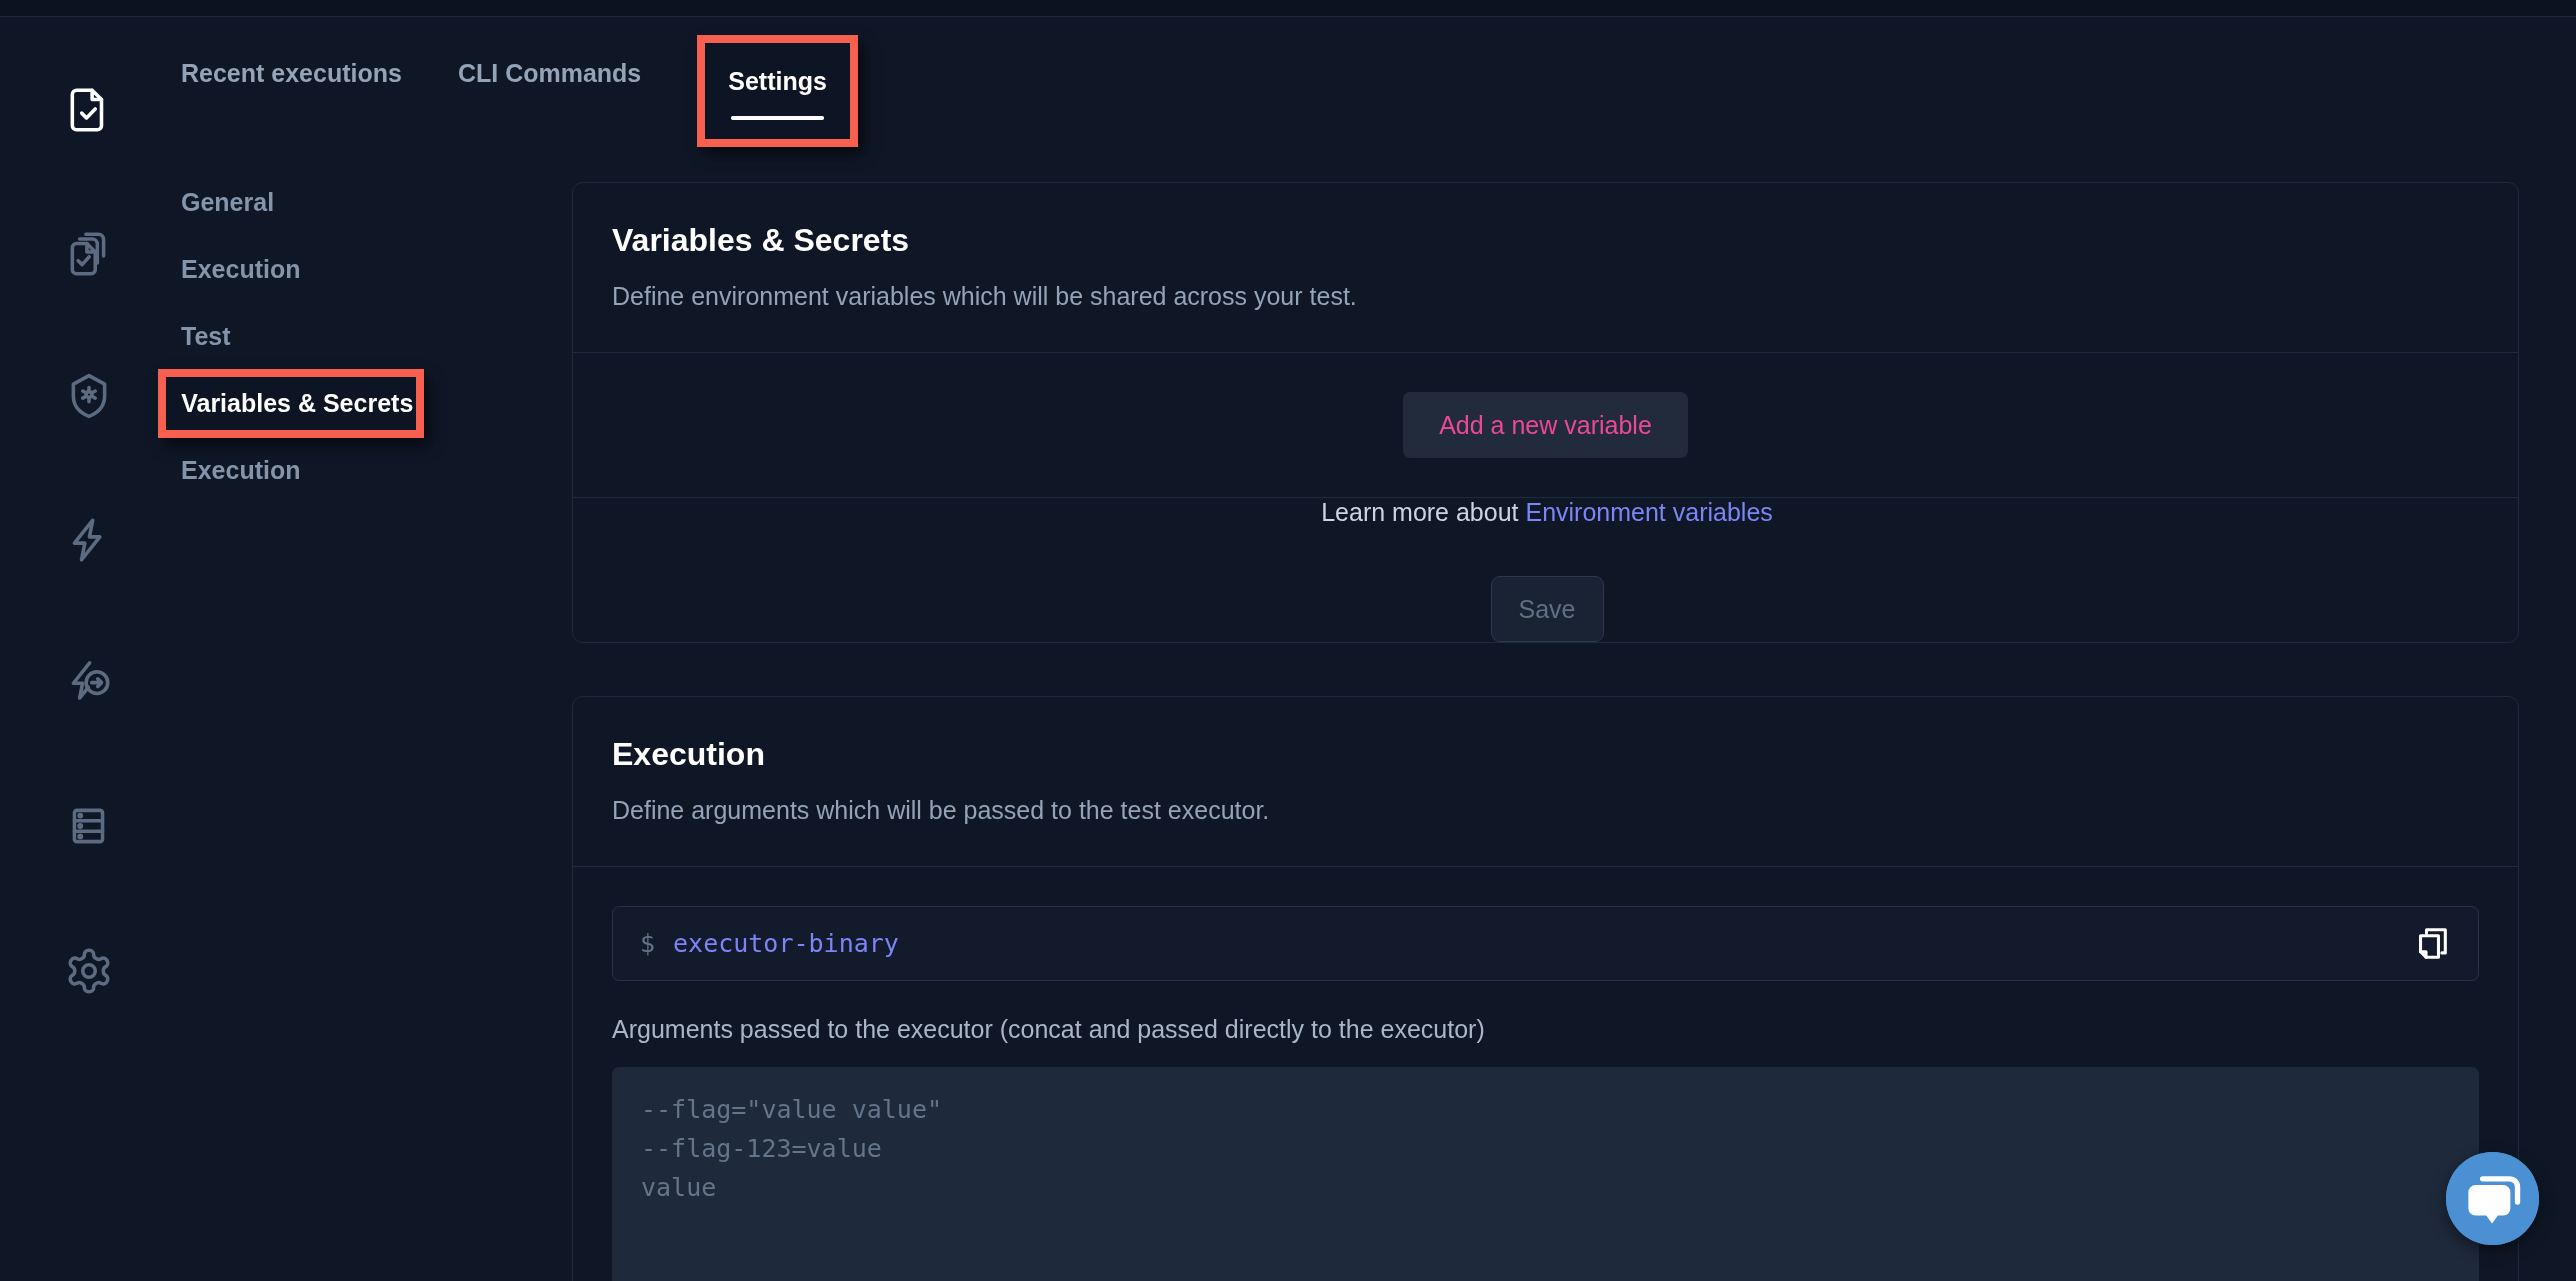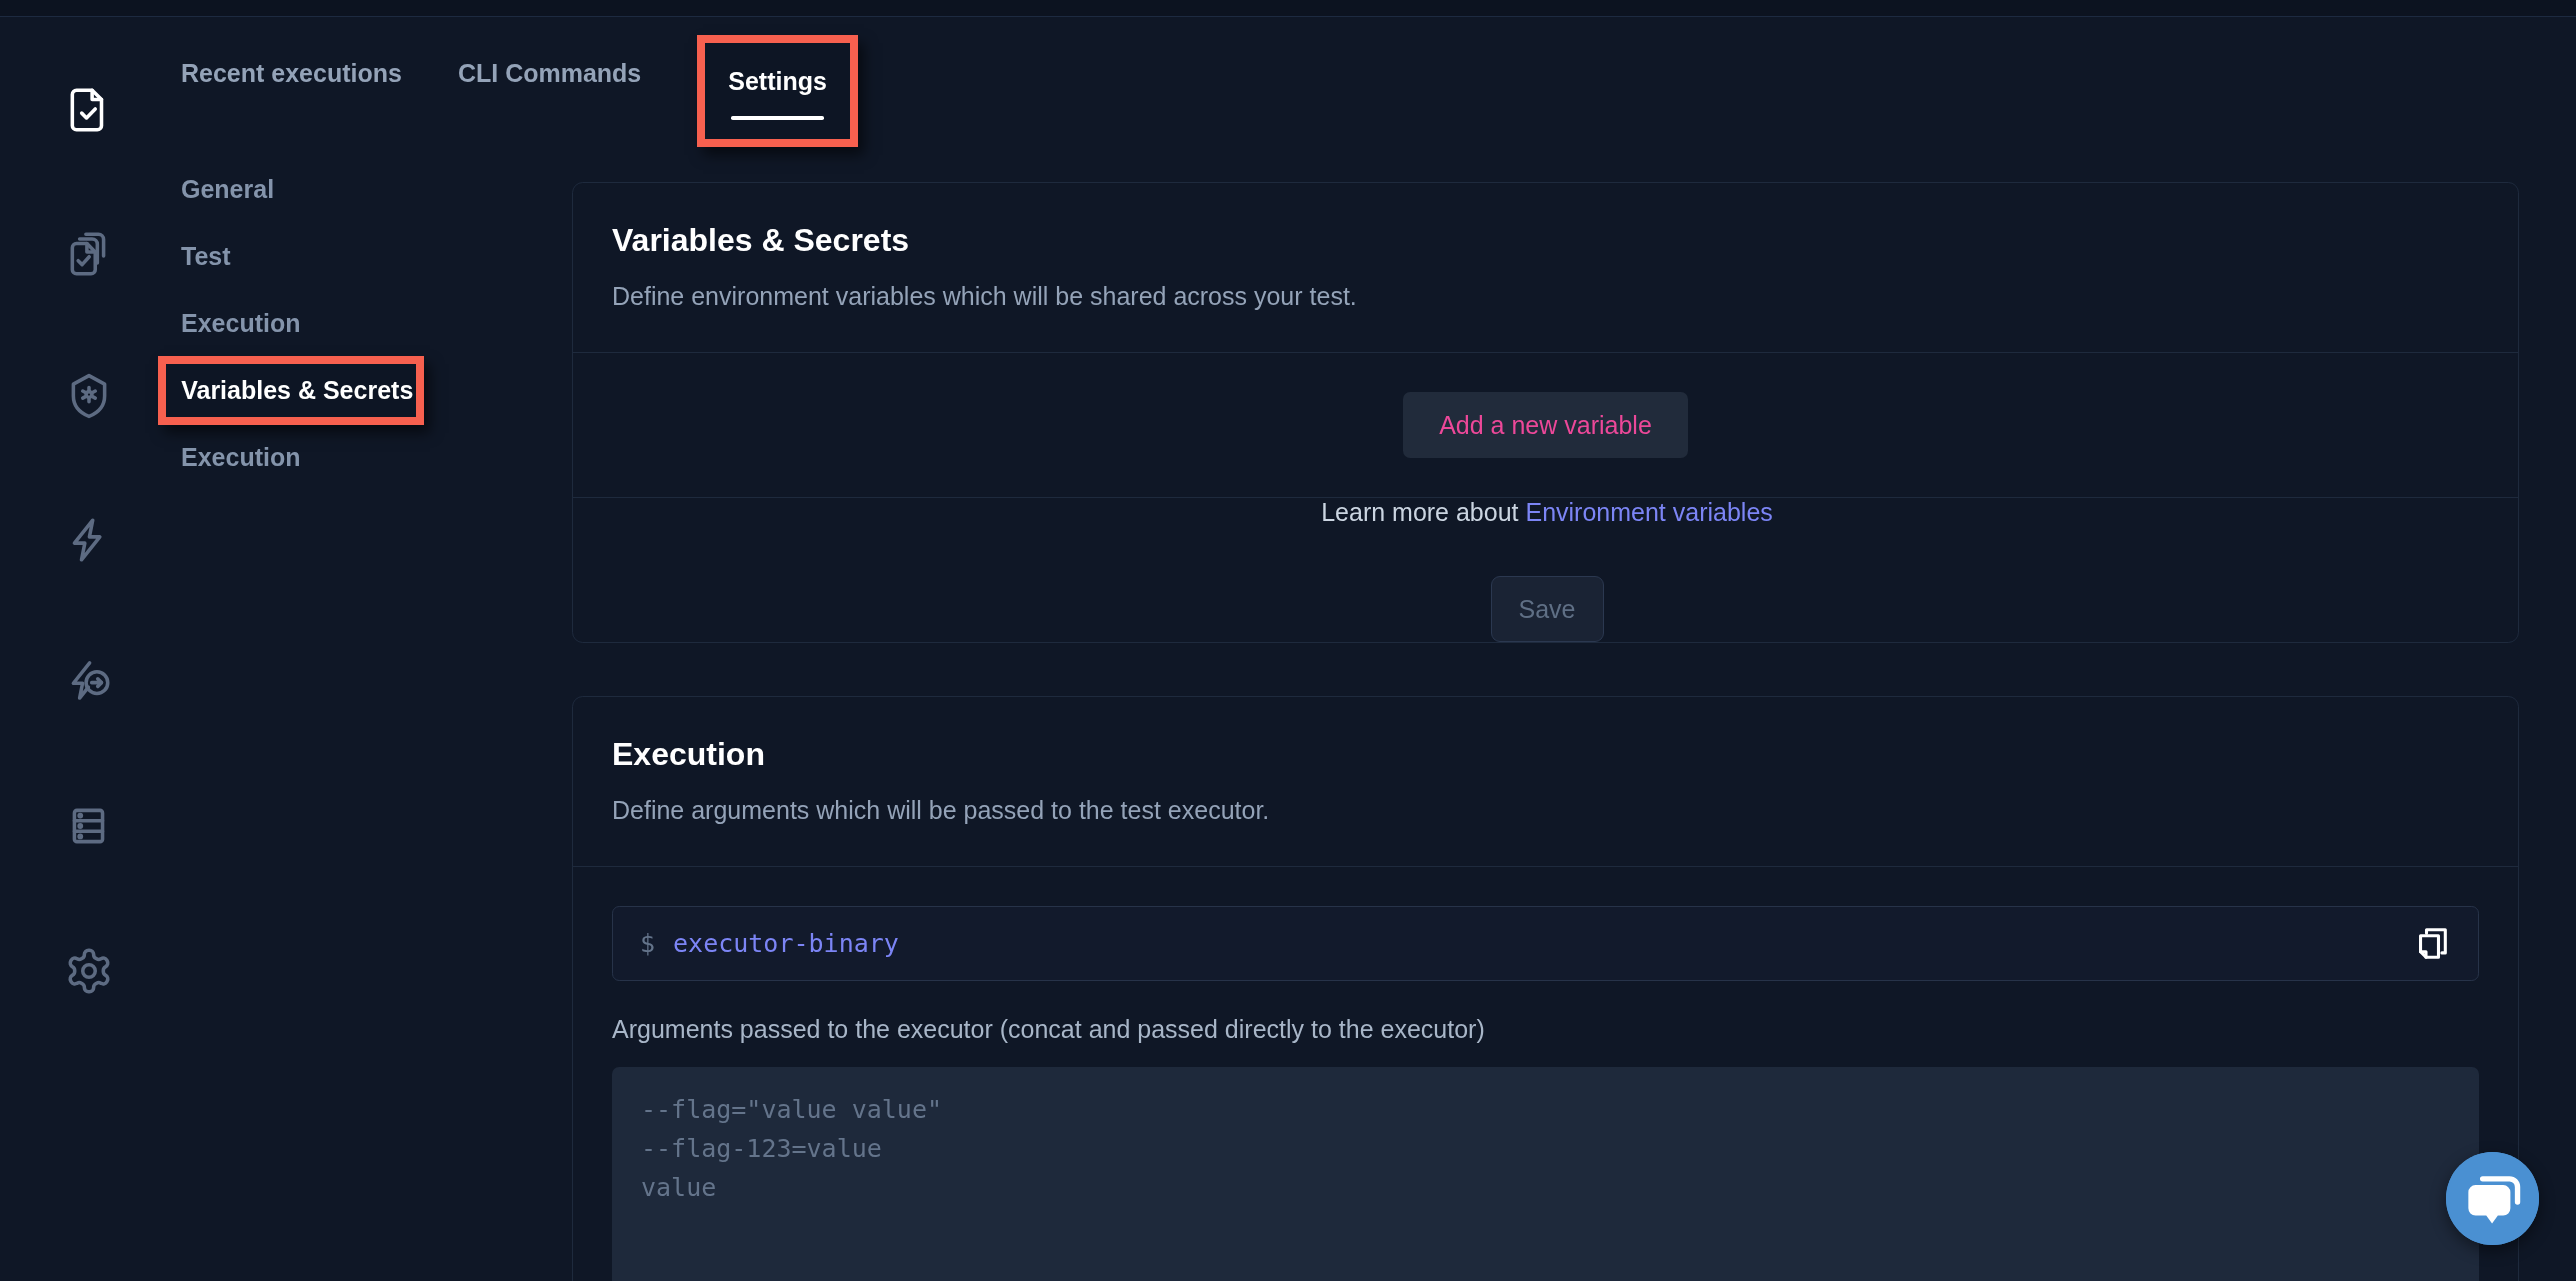--- a/index.html
+++ b/index.html
@@ -18,21 +18,21 @@
   .tab-annotation{
     margin-top:35px;border:8px solid #f7604f;background:#0d1524;
     padding:24px 23px 19px;box-shadow:6.3px 8px 12.5px rgba(0,0,0,.55);
   }
   .tab.active{margin-top:0;color:#ffffff;font-weight:700;}
   .tab-underline{height:3.6px;width:93px;background:#ffffff;border-radius:1.8px;margin:20px auto 0;}
   
   .side-icon{position:absolute;left:64px;width:50px;height:50px;cursor:pointer;}
   .side-icon svg{width:50px;height:50px;display:block;}
   
-  .settings-nav{position:absolute;left:181px;top:156px;width:296px;z-index:4;}
+  .settings-nav{position:absolute;left:181px;top:169px;width:296px;z-index:4;}
   .nav-item{height:67px;display:flex;align-items:center;font-size:25px;font-weight:600;color:#8494ab;cursor:pointer;white-space:nowrap;}
   .nav-item.active{
     box-sizing:border-box;width:266px;height:69px;margin:-0.9px 0 -0.9px -23px;padding-left:15.2px;
     border:8px solid #f7604f;background:#0d1524;color:#ffffff;font-weight:700;
     box-shadow:6.3px 8px 12.5px rgba(0,0,0,.55);
   }
   
   .panel{
     position:absolute;left:572px;width:1947px;box-sizing:border-box;
     background:#0f1726;border:1.8px solid #1e2a3d;border-radius:10.8px;
@@ -161,22 +161,22 @@
   <span>
   <svg viewBox="0 0 24 24" fill="none" stroke="#5d6b82" stroke-width="1.7" stroke-linecap="round" stroke-linejoin="round">
     <path d="M12.22 2h-.44a2 2 0 0 0-2 2v.18a2 2 0 0 1-1 1.73l-.43.25a2 2 0 0 1-2 0l-.15-.08a2 2 0 0 0-2.73.73l-.22.38a2 2 0 0 0 .73 2.73l.15.1a2 2 0 0 1 1 1.72v.51a2 2 0 0 1-1 1.74l-.15.09a2 2 0 0 0-.73 2.73l.22.38a2 2 0 0 0 2.73.73l.15-.08a2 2 0 0 1 2 0l.43.25a2 2 0 0 1 1 1.73V20a2 2 0 0 0 2 2h.44a2 2 0 0 0 2-2v-.18a2 2 0 0 1 1-1.73l.43-.25a2 2 0 0 1 2 0l.15.08a2 2 0 0 0 2.73-.73l.22-.39a2 2 0 0 0-.73-2.73l-.15-.08a2 2 0 0 1-1-1.74v-.5a2 2 0 0 1 1-1.74l.15-.09a2 2 0 0 0 .73-2.73l-.22-.38a2 2 0 0 0-2.73-.73l-.15.08a2 2 0 0 1-2 0l-.43-.25a2 2 0 0 1-1-1.73V4a2 2 0 0 0-2-2z"></path>
     <circle cx="12" cy="12" r="3"></circle>
   </svg>
   </span>
 </div>
 
 <nav class="settings-nav">
   <div class="nav-item">General</div>
+  <div class="nav-item">Execution</div>
   <div class="nav-item">Test</div>
-  <div class="nav-item">Execution</div>
   <div class="nav-item active">Variables &amp; Secrets</div>
   <div class="nav-item">Execution</div>
 </nav>
 
 <section class="panel" id="panel-variables">
   <div class="panel-header">
     <h2 class="panel-title">Variables &amp; Secrets</h2>
     <p class="panel-desc">Define environment variables which will be shared across your test.</p>
   </div>
   <div class="panel-mid">

